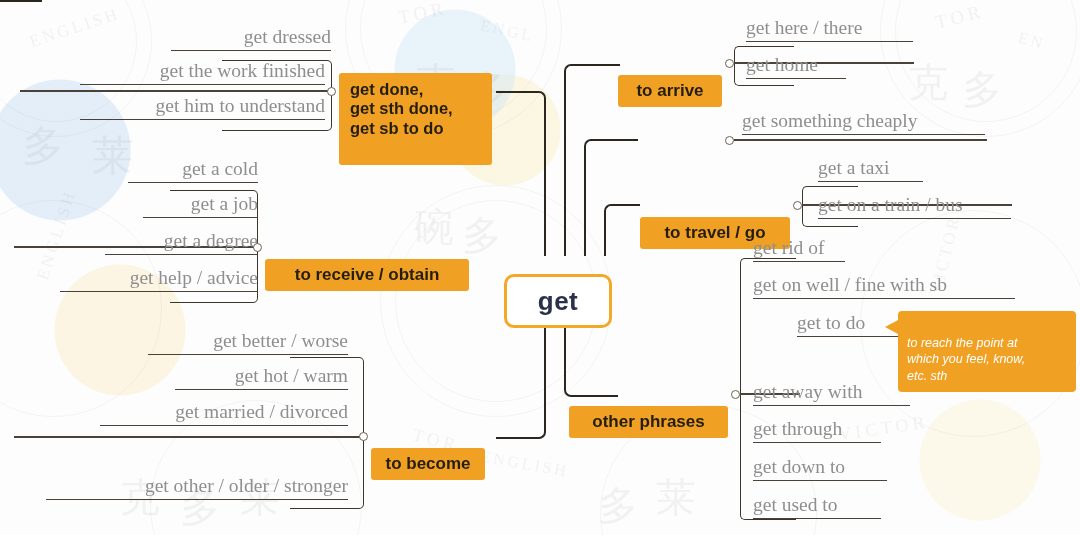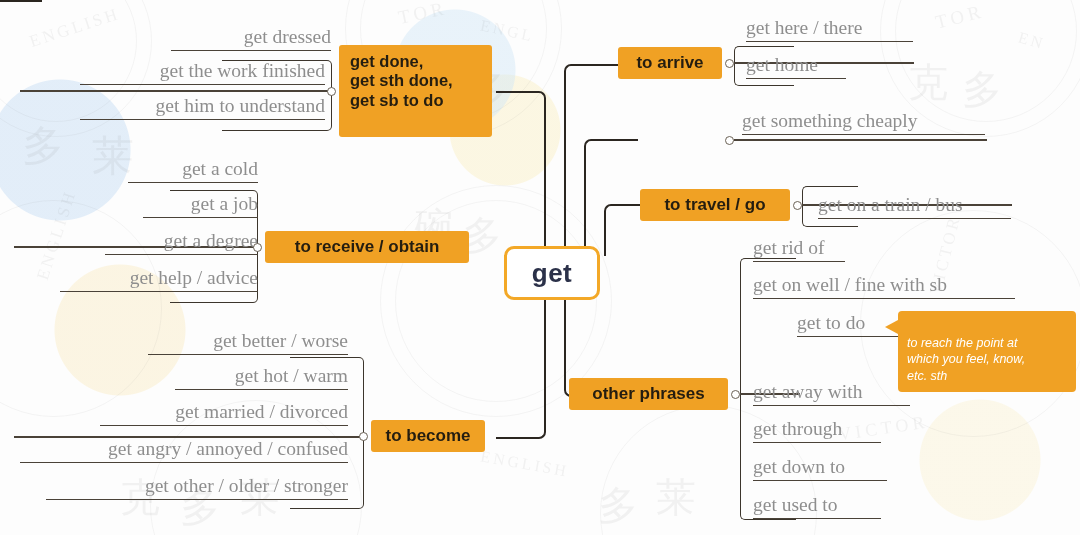--- a/index.html
+++ b/index.html
@@ -15,21 +15,21 @@
     overflow:hidden;
     background:
       radial-gradient(circle at 60px 150px, rgba(205,225,245,0.55) 0 70px, rgba(205,225,245,0) 71px),
       radial-gradient(circle at 120px 330px, rgba(250,238,205,0.55) 0 65px, rgba(250,238,205,0) 66px),
       radial-gradient(circle at 455px 70px, rgba(208,230,246,0.45) 0 60px, rgba(208,230,246,0) 61px),
       radial-gradient(circle at 505px 130px, rgba(250,240,200,0.5) 0 55px, rgba(250,240,200,0) 56px),
       radial-gradient(circle at 980px 460px, rgba(250,240,205,0.4) 0 60px, rgba(250,240,205,0) 61px),
       #fdfdfd;
   }
   #watermarks{position:absolute;inset:0;pointer-events:none;}
-  .node{position:absolute;box-sizing:border-box;}
+  .node{position:absolute;box-sizing:border-box;margin-top:28px;}
 
   
   .branch{
     background:#f0a124;
     color:#241d10;
     font-family:"Liberation Sans", sans-serif;
     font-weight:bold;
     font-size:17px;
     border-radius:3px;
     display:flex;align-items:center;justify-content:center;
@@ -177,21 +177,21 @@
 
   <div class="corner" style="left:564px;top:64px;width:54px;height:190px;border-right:none;border-bottom:none;border-radius:7px 0 0 0;"></div>
   <div class="corner" style="left:584px;top:139px;width:52px;height:115px;border-right:none;border-bottom:none;border-radius:7px 0 0 0;"></div>
   <div class="corner" style="left:604px;top:204px;width:34px;height:50px;border-right:none;border-bottom:none;border-radius:7px 0 0 0;"></div>
   <div class="corner" style="left:564px;top:295px;width:52px;height:100px;border-right:none;border-top:none;border-radius:0 0 0 7px;"></div>
 
   <div class="corner" style="left:496px;top:91px;width:48px;height:163px;border-left:none;border-bottom:none;border-radius:0 7px 0 0;"></div>
   <div class="corner" style="left:496px;top:295px;width:48px;height:142px;border-left:none;border-top:none;border-radius:0 0 7px 0;"></div>
   <div class="hthick" style="left:468px;top:272px;width:42px;"></div>
 
-  <div class="node" id="center-node" style="left:504px;top:246px;width:96px;height:54px;">
+  <div class="node" id="center-node" style="left:504px;top:246px;width:108px;height:54px;">
     <span>get</span>
   </div>
 
   <div class="node branch multi" style="left:339px;top:45px;width:153px;height:92px;">
     <span>get done,
 get sth done,
 get sb to do</span>
   </div>
   <div class="dot" style="left:327px;top:87px;"></div>
   <div class="bracket right" style="left:222px;top:60px;width:110px;height:71px;"></div>
@@ -216,21 +216,20 @@
   <div class="node branch" style="left:371px;top:420px;width:114px;height:32px;">
     <span>to become</span>
   </div>
   <div class="dot" style="left:359px;top:432px;"></div>
   <div class="bracket right" style="left:290px;top:357px;width:74px;height:152px;"></div>
   <div class="hline" style="left:14px;top:436px;width:350px;"></div>
 
   <div class="leaf r" style="left:148px;top:331px;width:200px;">get better / worse</div>
   <div class="leaf r" style="left:175px;top:366px;width:173px;">get hot / warm</div>
   <div class="leaf r" style="left:100px;top:402px;width:248px;">get married / divorced</div>
-  <div class="leaf r" style="left:20px;top:439px;width:328px;">get angry / annoyed / confused</div>
   <div class="leaf r" style="left:46px;top:476px;width:302px;">get other / older / stronger</div>
 
   <div class="node branch" style="left:618px;top:47px;width:104px;height:32px;">
     <span>to arrive</span>
   </div>
   <div class="dot" style="left:725px;top:59px;"></div>
   <div class="bracket left" style="left:734px;top:46px;width:60px;height:40px;"></div>
   <div class="hline" style="left:734px;top:62px;width:180px;"></div>
 
   <div class="leaf l" style="left:746px;top:18px;width:167px;">get here / there</div>
@@ -241,20 +240,21 @@
 
   <div class="leaf l" style="left:742px;top:111px;width:243px;">get something cheaply</div>
 
   <div class="node branch" style="left:640px;top:189px;width:150px;height:32px;">
     <span>to travel / go</span>
   </div>
   <div class="dot" style="left:793px;top:201px;"></div>
   <div class="bracket left" style="left:802px;top:186px;width:56px;height:41px;"></div>
   <div class="hline" style="left:802px;top:204px;width:210px;"></div>
 
+  <div class="leaf l" style="left:818px;top:158px;width:105px;">get a taxi</div>
   <div class="leaf l" style="left:818px;top:195px;width:193px;">get on a train / bus</div>
 
   <div class="node branch" style="left:569px;top:378px;width:159px;height:32px;">
     <span>other phrases</span>
   </div>
   <div class="dot" style="left:731px;top:390px;"></div>
   <div class="bracket left" style="left:740px;top:258px;width:56px;height:262px;"></div>
   <div class="hline" style="left:740px;top:393px;width:60px;"></div>
 
   <div class="leaf l" style="left:753px;top:238px;width:92px;">get rid of</div>

